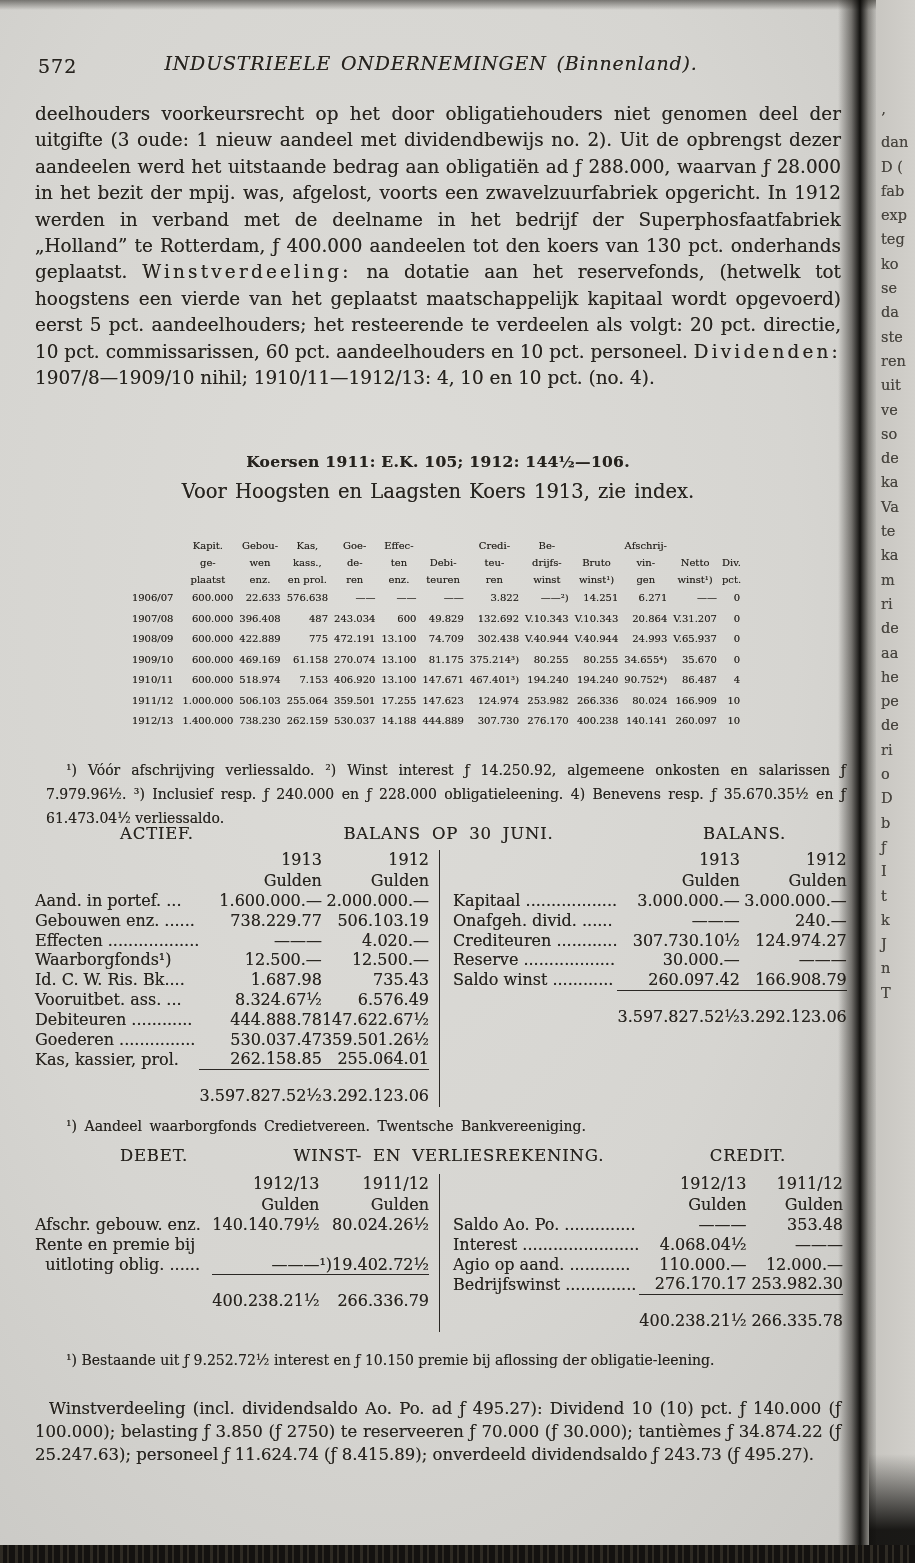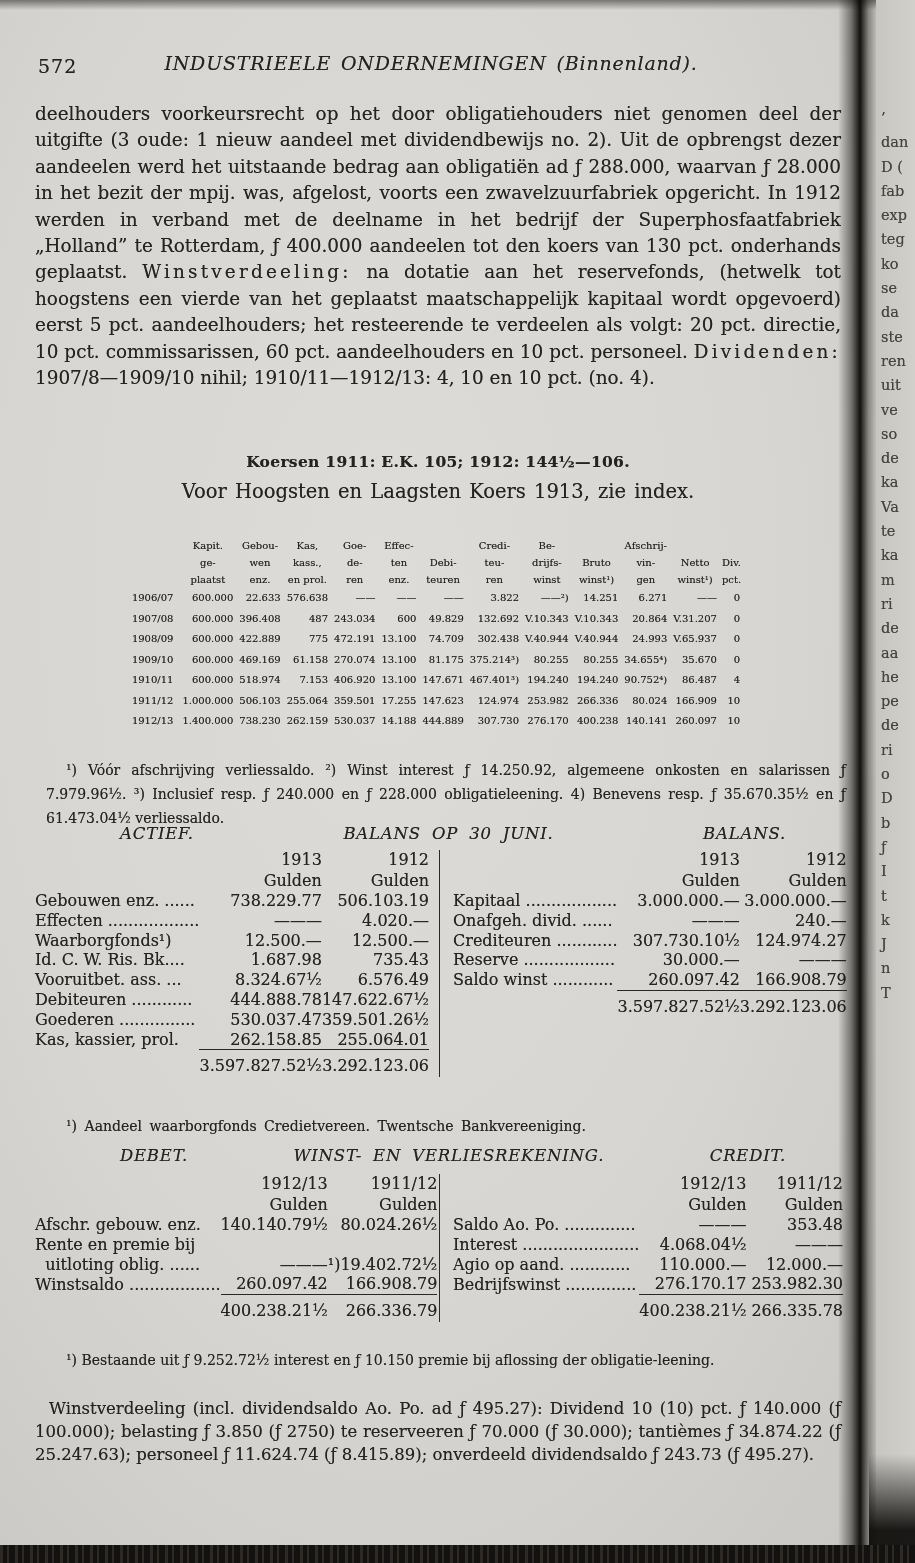--- a/index.html
+++ b/index.html
@@ -36,37 +36,37 @@
   .hist{border-collapse:collapse;margin:0 auto;font-size:10px;}
   .hist td{padding:0 3px;text-align:right;white-space:nowrap;line-height:20.5px;}
   .hist td:first-child{text-align:right;padding-right:6px;}
   .hist thead td{text-align:center;line-height:17px;padding:0 2px;}
 
   .fnotes{margin:11px;font-size:14px;line-height:24px;text-align:justify;text-indent:20px;}
   #fnotes1{position:absolute;top:747px;left:35px;width:800px;}
 
   
   .stmt-header{position:absolute;left:35px;width:666px;padding:0 55px 0 85px;
-    display:flex;justify-content:space-between;font-size:16.5px;letter-spacing:.8px;font-style:italic;}
+    display:flex;justify-content:space-between;font-size:16.5px;letter-spacing:.8px;}
   .stmt-title{word-spacing:5px;}
   #balans-header{top:824px;}
   #pnl-header{top:1146px;}
 
   
   .statement{position:absolute;left:35px;width:808px;display:flex;align-items:stretch;}
   #balans{top:850px;}
   #pnl{top:1174px;}
   .half{width:50%;box-sizing:border-box;padding-right:10px;}
   .half.right{border-left:1.6px solid #2a2724;padding-left:13px;padding-right:0;}
   .fin{border-collapse:collapse;width:100%;font-size:16px;}
   .fin td{padding:0;line-height:19.8px;white-space:nowrap;}
   .fin td:first-child{text-align:left;}
   .fin td:nth-child(2),.fin td:nth-child(3){text-align:right;width:104px;}
   .fin thead td{text-align:center;line-height:20.5px;}
-  .fin tfoot td{border-top:1.5px solid #2a2724;padding-top:5px;line-height:22px;}
+  .fin tfoot td{border-top:1.5px solid #2a2724;padding-top:15px;line-height:22px;}
   .fin tfoot td:first-child{border-top:none;}
 
   #balans-footnote{position:absolute;top:1103px;left:35px;width:800px;word-spacing:3px;}
   #pnl-footnote{position:absolute;top:1337px;left:35px;width:802px;}
   .closing{position:absolute;top:1397px;left:35px;width:806px;font-size:16.5px;line-height:23.2px;text-indent:14px;}
 
   
   .gutter{position:absolute;top:0;bottom:0;left:838px;width:38px;
     background:linear-gradient(to right,rgba(25,22,18,0),rgba(25,22,18,.5) 35%,rgba(8,7,5,.95) 58%,rgba(45,42,36,.45) 80%,rgba(60,56,48,.12) 100%);}
   .next-page{position:absolute;top:0;bottom:0;left:876px;width:39px;
@@ -271,20 +271,25 @@
               <td>1912</td>
             </tr>
             <tr>
               <td></td>
               <td>Gulden</td>
               <td>Gulden</td>
             </tr>
           </thead>
           <tbody>
             <tr>
+              <td>Aand. in portef. ...</td>
+              <td>1.600.000.—</td>
+              <td>2.000.000.—</td>
+            </tr>
+            <tr>
               <td>Gebouwen enz. ......</td>
               <td>738.229.77</td>
               <td>506.103.19</td>
             </tr>
             <tr>
               <td>Effecten ..................</td>
               <td>———</td>
               <td>4.020.—</td>
             </tr>
             <tr>
@@ -410,25 +415,20 @@
             </tr>
             <tr>
               <td>Rente en premie bij</td>
               <td></td>
               <td></td>
             </tr>
             <tr>
               <td>&nbsp;&nbsp;uitloting oblig. ......</td>
               <td>———</td>
               <td>¹)19.402.72½</td>
-            </tr>
-            <tr>
-              <td>Winstsaldo ..................</td>
-              <td>260.097.42</td>
-              <td>166.908.79</td>
             </tr>
           </tbody>
           <tfoot>
             <tr>
               <td></td>
               <td>400.238.21½</td>
               <td>266.336.79</td>
             </tr>
           </tfoot>
         </table>

